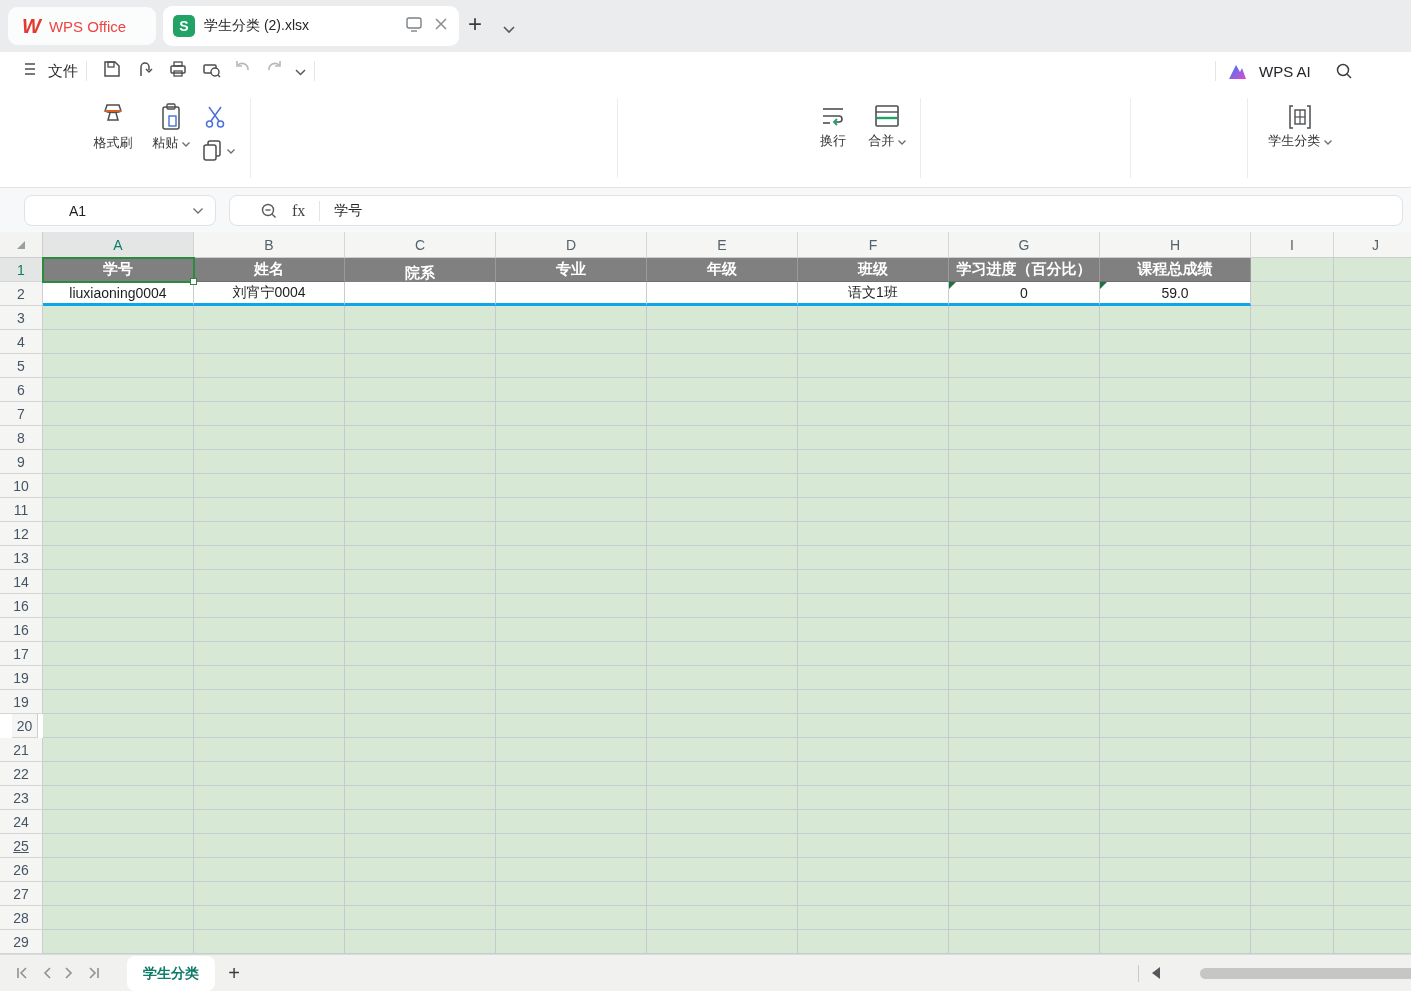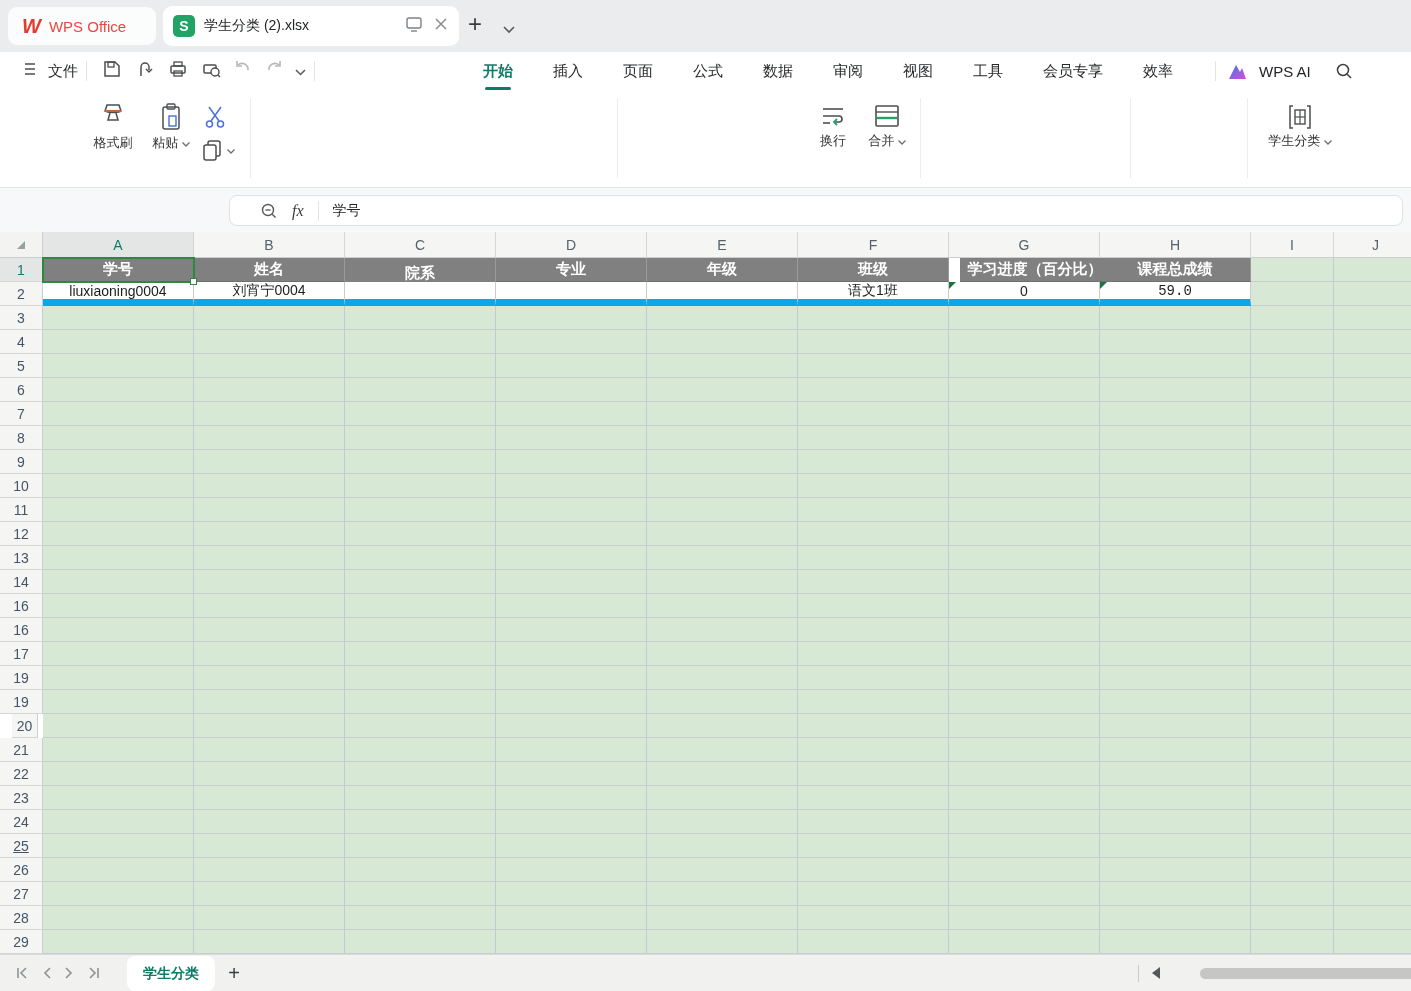--- a/index.html
+++ b/index.html
@@ -52,34 +52,34 @@
   .numstack span{font-size:9px;}
   .yen{font-size:16px;color:#333;}
   .pct{font-size:15px;color:#333;}
 
   
   .formulabar{left:0;top:188px;width:1411px;height:44px;background:#f7f8f9;}
   .namebox{left:24px;top:7px;width:192px;height:31px;background:#fff;border:1px solid #e0e2e4;border-radius:8px;display:flex;align-items:center;justify-content:center;}
   .namebox .nb-text{font-size:14px;color:#222;margin-left:44px;}
   .namebox .chev{margin-left:auto;margin-right:12px;}
   .fxbox{left:229px;top:7px;width:1174px;height:31px;background:#fff;border:1px solid #e0e2e4;border-radius:8px;display:flex;align-items:center;padding-left:30px;gap:14px;}
-  .fx-label{font-family:"Liberation Serif",serif;font-style:italic;font-size:16px;color:#3c3f41;}
+  .fx-label{font-family:"Liberation Serif",serif;font-size:16px;color:#3c3f41;}
   .fx-div{width:1px;height:20px;background:#e2e4e5;}
   .fx-content{font-size:14px;color:#1f2224;}
 
   
   .grid{left:0;top:232px;width:1411px;height:722px;background:#fff;overflow:hidden;}
   .gcell{position:absolute;display:flex;align-items:center;justify-content:center;}
   .colhead{background:#f5f5f4;border-right:1px solid #d3d5d6;border-bottom:1px solid #cbcdce;font-size:14px;color:#55626b;}
   .colhead.sel{background:#e4e6e5;color:#0e7a68;}
   .rowhead{background:#f5f5f4;border-right:1px solid #cbcdce;border-bottom:1px solid #d3d5d6;font-size:14px;color:#456;}
   .rowhead.sel{background:#e4e6e5;color:#0e7a68;}
   .corner{background:#f3f3f2;border-right:1px solid #cbcdce;border-bottom:1px solid #cbcdce;}
   .c-hdr{background:#808080;color:#fff;font-weight:700;font-size:15px;border-right:1px solid #9a9a9a;border-bottom:1px solid #6f6f6f;white-space:nowrap;}
-  .c-data{background:#fff;color:#1b1d1f;font-size:14px;border-right:1px solid #c9cccf;border-bottom:7px solid #0ea5e9;}
+  .c-data{background:#fff;color:#1b1d1f;font-size:14px;border-right:1px solid #c9cccf;border-bottom:3px solid #0ea5e9;}
   .c-green{background:#d7e9d4;border-right:1px solid #c4cad0;border-bottom:1px solid #c6ccd0;}
   .flag{position:absolute;left:0;top:0;width:0;height:0;border-top:7px solid #1e7145;border-right:7px solid transparent;}
   .selbox{position:absolute;border:2px solid #2b8a3e;pointer-events:none;}
   .fillhandle{position:absolute;width:7px;height:7px;background:#fff;border:1.5px solid #2b8a3e;}
 
   
   .bottombar{left:0;top:954px;width:1411px;height:37px;background:#f1f2f0;border-top:1px solid #dadbd9;}
   .nav{left:16px;top:0;height:37px;display:flex;align-items:center;gap:12px;}
   .sheettab{left:127px;top:1px;width:88px;height:35px;background:#fff;border-radius:8px;display:flex;align-items:center;justify-content:center;}
   .sheettab span{color:#0e7a68;font-weight:700;font-size:14px;}
@@ -172,32 +172,20 @@
             </svg>
         </span>
         <span>
           <svg width="11" height="7" viewBox="0 0 11 7">
               <polyline points="1,1 5.5,5.5 10,1" fill="none" stroke="#56595b" stroke-width="1.5"></polyline>
             </svg>
         </span>
       </span>
       <span class="v-div"></span>
     </div>
-    <div class="abs menu-items">
-        <span class="menu-item active">开始</span>
-        <span class="menu-item">插入</span>
-        <span class="menu-item">页面</span>
-        <span class="menu-item">公式</span>
-        <span class="menu-item">数据</span>
-        <span class="menu-item">审阅</span>
-        <span class="menu-item">视图</span>
-        <span class="menu-item">工具</span>
-        <span class="menu-item">会员专享</span>
-        <span class="menu-item">效率</span>
-      </div>
     <div class="abs mb-right">
       <span class="v-div"></span>
       <span style="display:flex;">
         <svg width="19" height="17" viewBox="0 0 19 17">
             <defs>
               <linearGradient id="aig" x1="0" y1="0" x2="1" y2="1">
                 <stop offset="0" stop-color="#2f7cf6"></stop>
                 <stop offset="1" stop-color="#e24ad0"></stop>
               </linearGradient>
             </defs>
@@ -530,20 +518,26 @@
     <div class="abs" style="left:1352px;top:143px;display:flex;align-items:center;gap:5px;width:80px;overflow:hidden;">
       <svg width="20" height="20" viewBox="0 0 20 20" style="flex:none;">
           <path d="M5 2 H2 V5 M15 2 h3 v3 M2 15 v3 h3 M18 15 v3 h-3" fill="none" stroke="#4b4e50" stroke-width="1.4"></path>
           <rect x="5" y="5" width="10" height="10" fill="none" stroke="#4b4e50" stroke-width="1.2" stroke-dasharray="3 2"></rect>
         </svg>
       <span class="rlabel">单元格</span>
     </div>
   </div>
 
   <div class="abs formulabar">
+    <div class="abs namebox">
+      <span class="nb-text">A1</span>
+      <svg class="chev" width="10" height="6" viewBox="0 0 10 6">
+          <polyline points="0.5,0.5 5,5 9.5,0.5" fill="none" stroke="#6b6e70" stroke-width="1.3"></polyline>
+        </svg>
+    </div>
     <div class="abs fxbox">
       <span style="display:flex;">
         <svg width="18" height="18" viewBox="0 0 18 18">
             <circle cx="8" cy="8" r="5.5" fill="none" stroke="#56595b" stroke-width="1.4"></circle>
             <line x1="5.5" y1="8" x2="10.5" y2="8" stroke="#56595b" stroke-width="1.4"></line>
             <line x1="12.2" y1="12.2" x2="15.5" y2="15.5" stroke="#56595b" stroke-width="1.4"></line>
           </svg>
       </span>
       <span class="fx-label">fx</span>
       <span class="fx-div"></span>
@@ -567,33 +561,33 @@
       <div class="gcell colhead" style="left: 1100px; top: 0px; width: 151px; height: 26px;">H</div>
       <div class="gcell colhead" style="left: 1251px; top: 0px; width: 83px; height: 26px;">I</div>
       <div class="gcell colhead" style="left: 1334px; top: 0px; width: 84px; height: 26px;">J</div>
       <div class="gcell rowhead sel" style="left: 0px; top: 26px; width: 43px; height: 24px;">1</div>
       <div class="gcell c-hdr" style="left: 43px; top: 26px; width: 151px; height: 24px;">学号</div>
       <div class="gcell c-hdr" style="left: 194px; top: 26px; width: 151px; height: 24px;">姓名</div>
       <div class="gcell c-hdr" style="left: 345px; top: 26px; width: 151px; height: 32px;">院系</div>
       <div class="gcell c-hdr" style="left: 496px; top: 26px; width: 151px; height: 24px;">专业</div>
       <div class="gcell c-hdr" style="left: 647px; top: 26px; width: 151px; height: 24px;">年级</div>
       <div class="gcell c-hdr" style="left: 798px; top: 26px; width: 151px; height: 24px;">班级</div>
-      <div class="gcell c-hdr" style="left: 949px; top: 26px; width: 151px; height: 24px; margin-left: 11px;">学习进度（百分比）</div>
+      <div class="gcell c-hdr" style="left: 949px; top: 26px; width: 151px; height: 24px;">学习进度（百分比）</div>
       <div class="gcell c-hdr" style="left: 1100px; top: 26px; width: 151px; height: 24px;">课程总成绩</div>
       <div class="gcell c-green" style="left: 1251px; top: 26px; width: 83px; height: 24px;"></div>
       <div class="gcell c-green" style="left: 1334px; top: 26px; width: 84px; height: 24px;"></div>
       <div class="gcell rowhead" style="left: 0px; top: 50px; width: 43px; height: 24px;">2</div>
       <div class="gcell c-data" style="left: 43px; top: 50px; width: 151px; height: 24px;">liuxiaoning0004</div>
       <div class="gcell c-data" style="left: 194px; top: 50px; width: 151px; height: 24px;">刘宵宁0004</div>
       <div class="gcell c-data" style="left: 345px; top: 50px; width: 151px; height: 24px;"></div>
       <div class="gcell c-data" style="left: 496px; top: 50px; width: 151px; height: 24px;"></div>
       <div class="gcell c-data" style="left: 647px; top: 50px; width: 151px; height: 24px;"></div>
       <div class="gcell c-data" style="left: 798px; top: 50px; width: 151px; height: 24px;">语文1班</div>
       <div class="gcell c-data" style="left: 949px; top: 50px; width: 151px; height: 24px;">0<span class="flag"></span></div>
-      <div class="gcell c-data" style="left: 1100px; top: 50px; width: 151px; height: 24px; font-family: Liberation Mono, monospace;">59.0<span class="flag"></span></div>
+      <div class="gcell c-data" style="left: 1100px; top: 50px; width: 151px; height: 24px;">59.0<span class="flag"></span></div>
       <div class="gcell c-green" style="left: 1251px; top: 50px; width: 83px; height: 24px;"></div>
       <div class="gcell c-green" style="left: 1334px; top: 50px; width: 84px; height: 24px;"></div>
       <div class="gcell rowhead" style="left: 0px; top: 74px; width: 43px; height: 24px;">3</div>
       <div class="gcell c-green" style="left: 43px; top: 74px; width: 151px; height: 24px;"></div>
       <div class="gcell c-green" style="left: 194px; top: 74px; width: 151px; height: 24px;"></div>
       <div class="gcell c-green" style="left: 345px; top: 74px; width: 151px; height: 24px;"></div>
       <div class="gcell c-green" style="left: 496px; top: 74px; width: 151px; height: 24px;"></div>
       <div class="gcell c-green" style="left: 647px; top: 74px; width: 151px; height: 24px;"></div>
       <div class="gcell c-green" style="left: 798px; top: 74px; width: 151px; height: 24px;"></div>
       <div class="gcell c-green" style="left: 949px; top: 74px; width: 151px; height: 24px;"></div>

